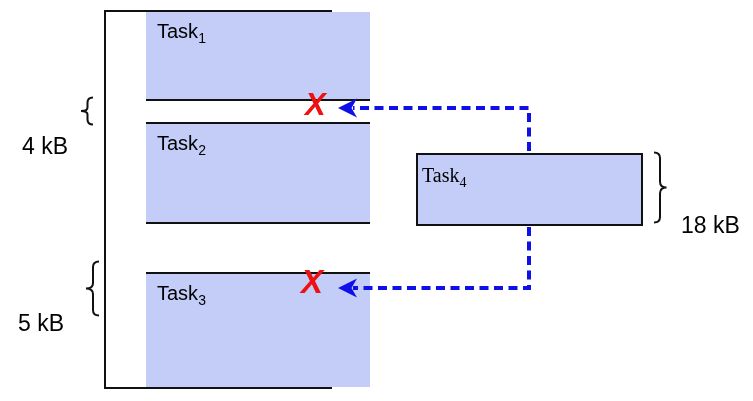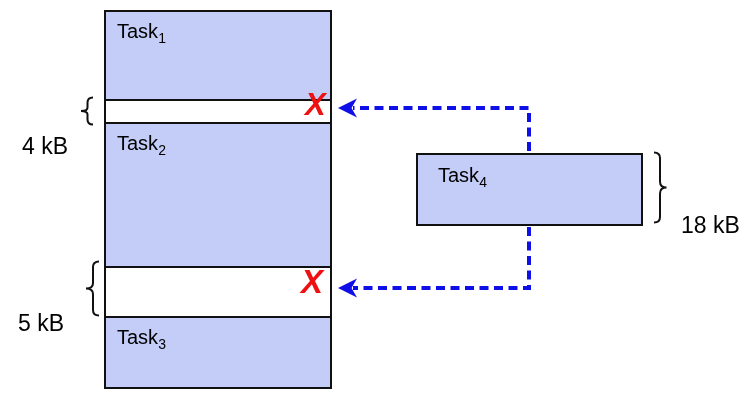--- a/index.html
+++ b/index.html
@@ -6,46 +6,46 @@
   #canvas {
     position:relative; width:753px; height:401px; background:var(--background,#fff);
     font-family:"Liberation Sans", sans-serif; color:var(--text,#000); overflow:hidden;
   }
   
   .memcol {
     position:absolute; left:104px; top:10px; width:228px; height:379px;
     border:2px solid var(--block-border,#111); box-sizing:border-box;
     display:flex; flex-direction:column; background:#fff;
   }
-  .seg { box-sizing:border-box; width:100%; }
+  .seg { box-sizing:border-box; width:100%;margin-left:40px; }
   .seg.task { background:var(--block-fill,#c3cdf8); }
   .seg.gap  { background:#ffffff; }
   .seg:not(:last-child){ border-bottom:2px solid var(--block-border,#111); }
-  .seg-h1{ height:89px; } .seg-h2{ height:23px; } .seg-h3{ height:144px; }
+  .seg-h1{ height:89px; } .seg-h2{ height:23px; } .seg-h3{ height:100px; }
   .seg-h4{ height:50px; } .seg-h5{ flex:1; }
   .block-label { font-size:20px; padding:8px 0 0 11px; white-space:nowrap; }
   .block-label .subnum { font-size:14px; vertical-align:-5px; }
   
   .size-label { position:absolute; font-size:23px; line-height:26px; white-space:nowrap;margin-top:36px; }
   #gap1-label  { left:8px;  top:97px;  width:60px; text-align:right; }
   #gap2-label  { left:8px;  top:274px; width:56px; text-align:right; }
   #task4-size-label { left:681px; top:176px; }
   
   .brace { position:absolute; }
   #brace-4kb  { left:79px;  top:96px;  }
   #brace-8kb  { left:84px;  top:260px; }
   #brace-12kb { left:652px; top:151px; }
   .brace path { fill:none; stroke:var(--block-border,#111); stroke-width:2; }
   
   .task4box {
     position:absolute; left:416px; top:153px; width:227px; height:73px;
     background:var(--block-fill,#c3cdf8); border:2px solid var(--block-border,#111);
     box-sizing:border-box;
   }
-  .task4box .block-label { padding:9px 0 0 20px; }
+  .task4box .block-label { padding:9px 0 0 4px;font-family:Liberation Serif, serif; }
   
   .overlay { position:absolute; left:0; top:0; pointer-events:none; }
   .dashline { stroke:var(--arrow-blue,#0f0fe8); stroke-width:4; fill:none; stroke-dasharray:9 5.5; }
   .arrowhead { fill:var(--arrow-blue,#0f0fe8); stroke:none; }
   
   .xmark {
     position:absolute; font-style:italic; font-weight:bold; line-height:1;
     color:var(--reject-red,#ee1111);
   }
   #xmark-gap1 { left:305px; top:89px;  font-size:31px; }

